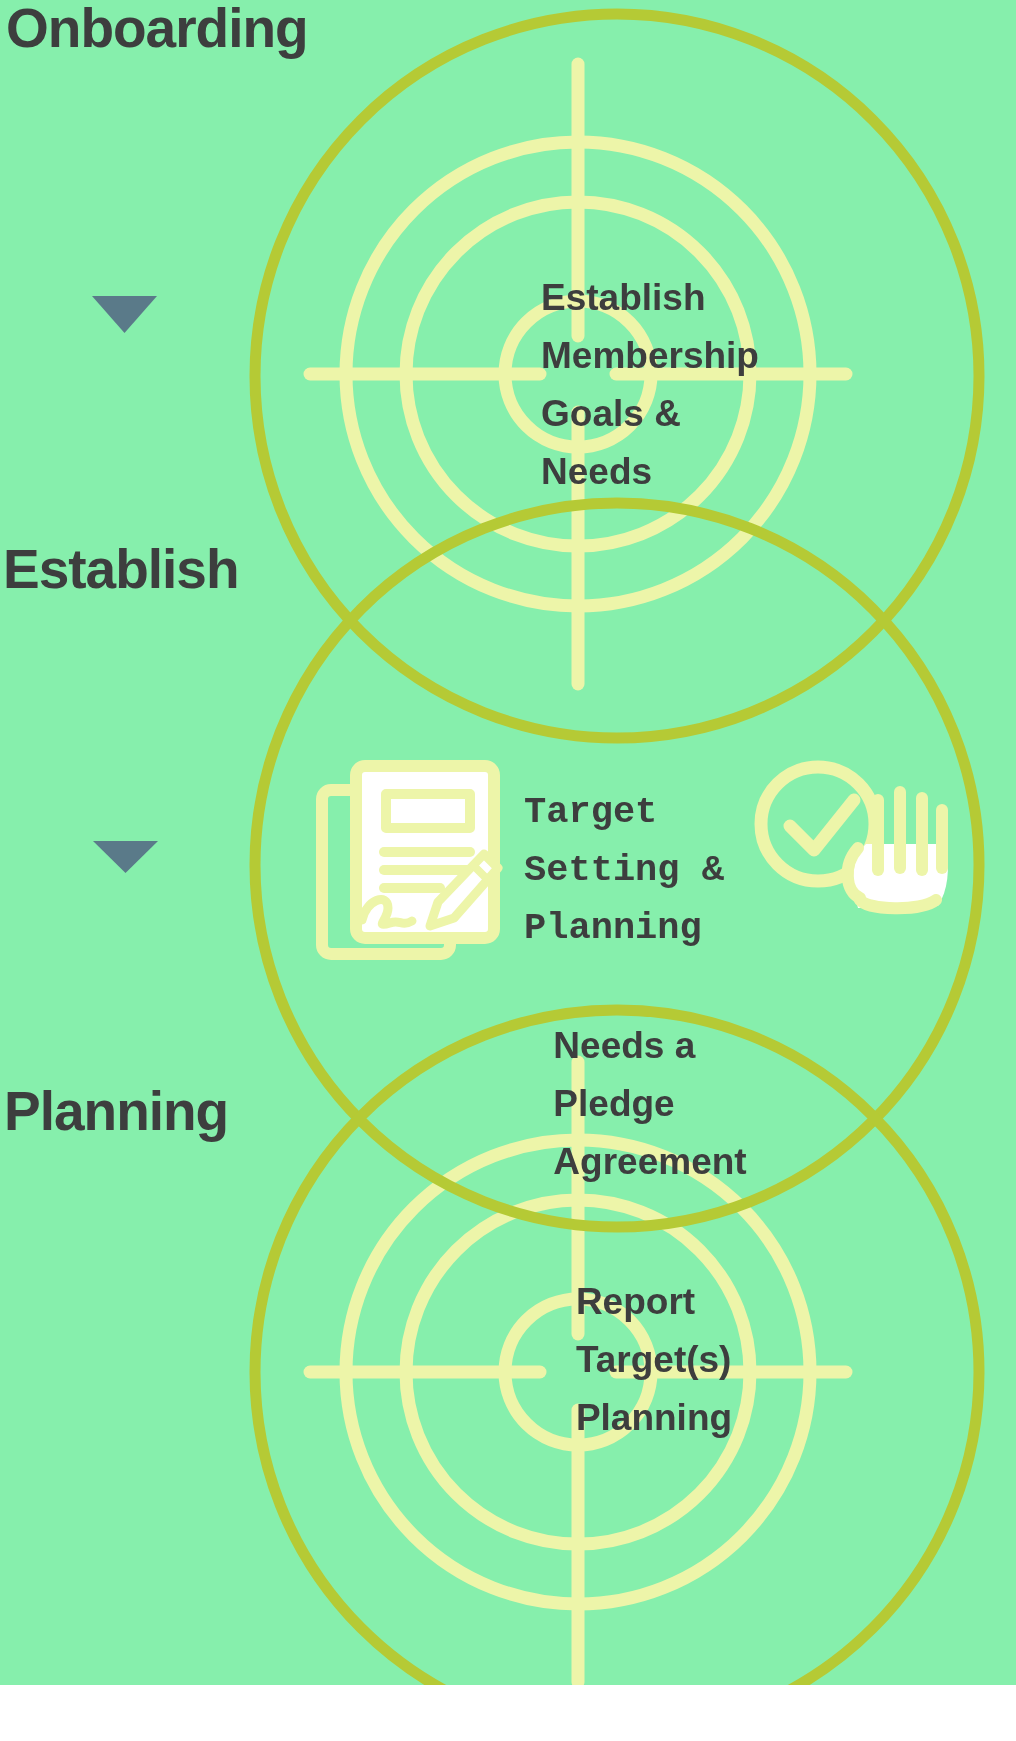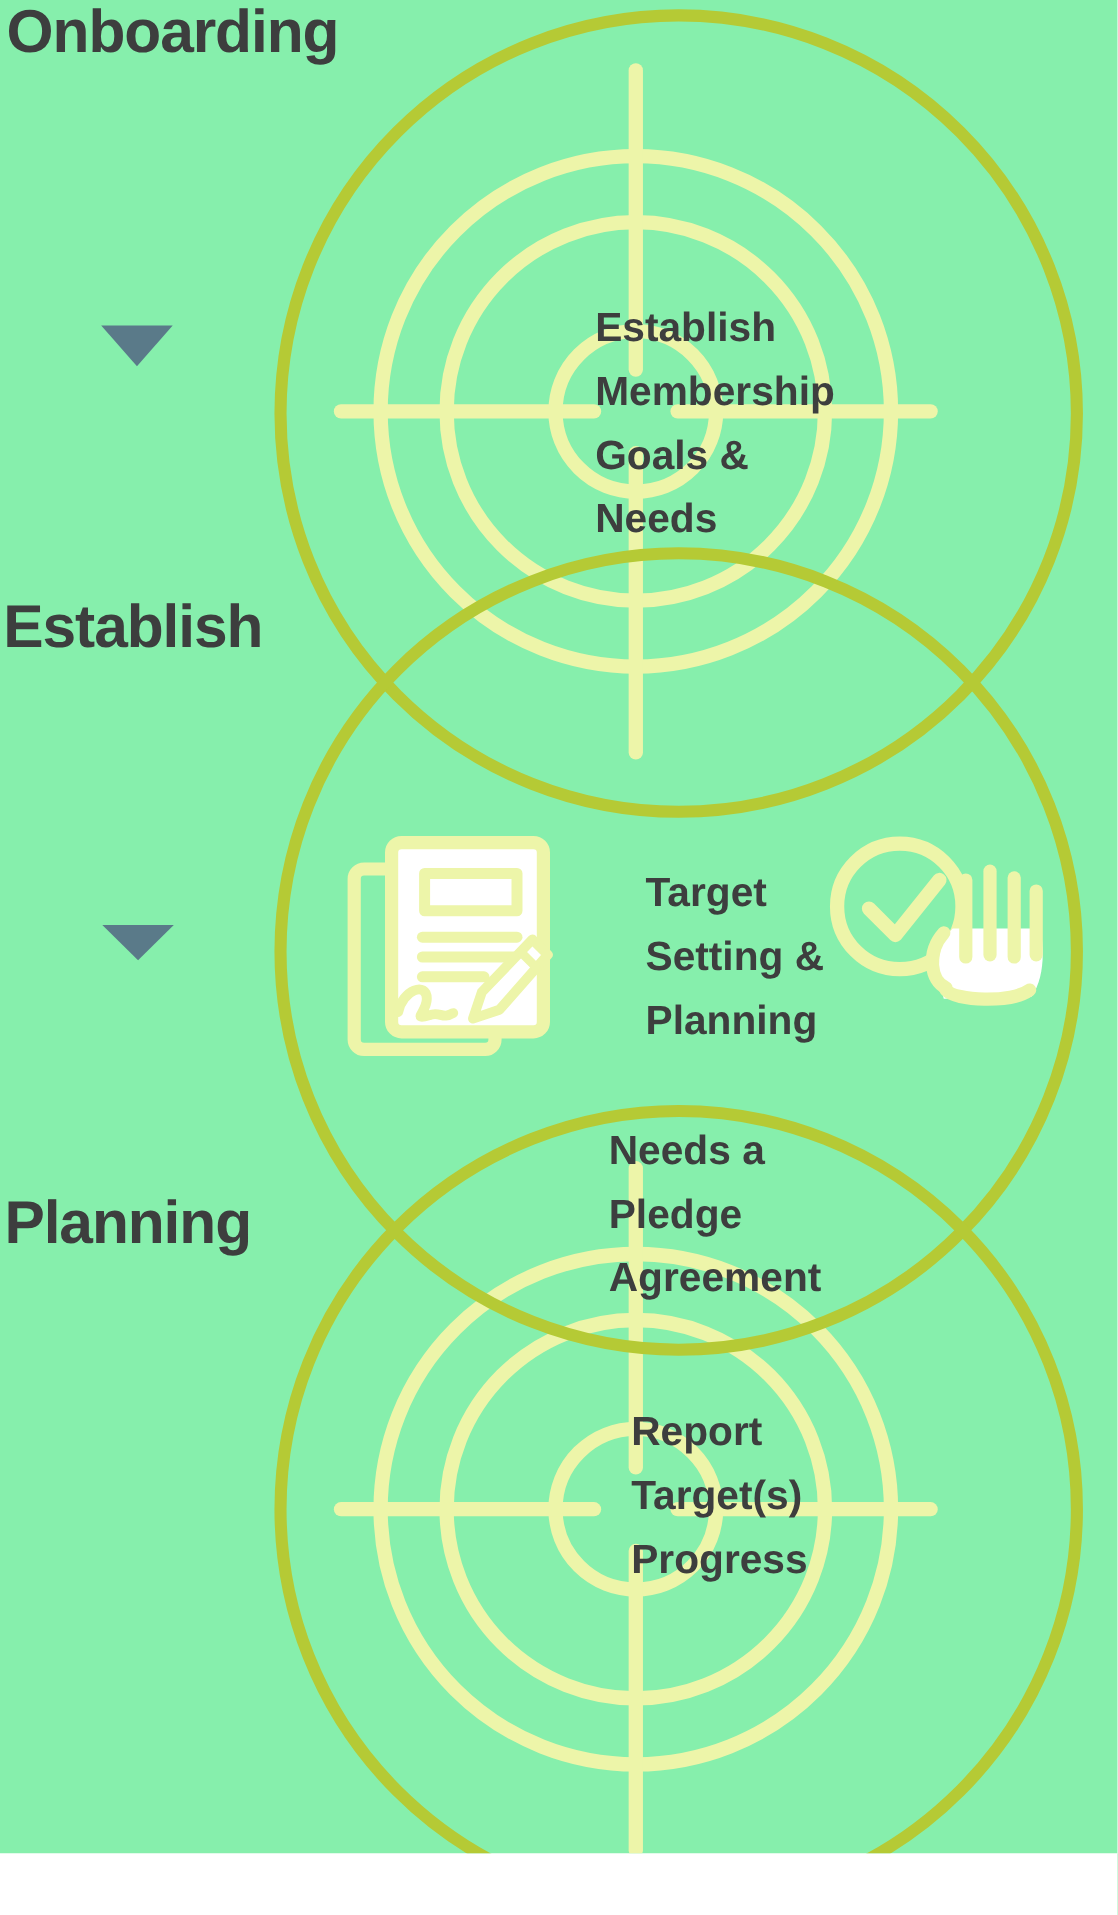--- a/index.html
+++ b/index.html
@@ -28,21 +28,21 @@
     transform:translate(-50%,-50%);
     white-space:pre-line;
     font-size:37px;
     line-height:58px;
     font-weight:800;
     color:#3d3e3e;
     width:max-content;
   }
   .step1{left:650px;top:385px;}
   .step2{left:650px;top:624px;}
-  .step3{left:668px;top:870px;}
+  .step3{left:624px;top:870px;font-family:Liberation Mono, monospace;}
   .step4{left:650px;top:1104px;}
   .step5{left:654px;top:1360px;}
 </style>
 </head>
 <body>
 
 <div class="canvas">
 
   <svg class="gfx" viewBox="0 0 1016 1741" aria-hidden="true">
     <defs>
@@ -106,15 +106,15 @@
 Goals &amp;
 Needs</div>
   <div class="step step3">Target
 Setting &amp;
 Planning</div>
   <div class="step step4">Needs a
 Pledge
 Agreement</div>
   <div class="step step5">Report
 Target(s)
-Progress</div>
+Planning</div>
 
 </div>
 
 </body></html>

